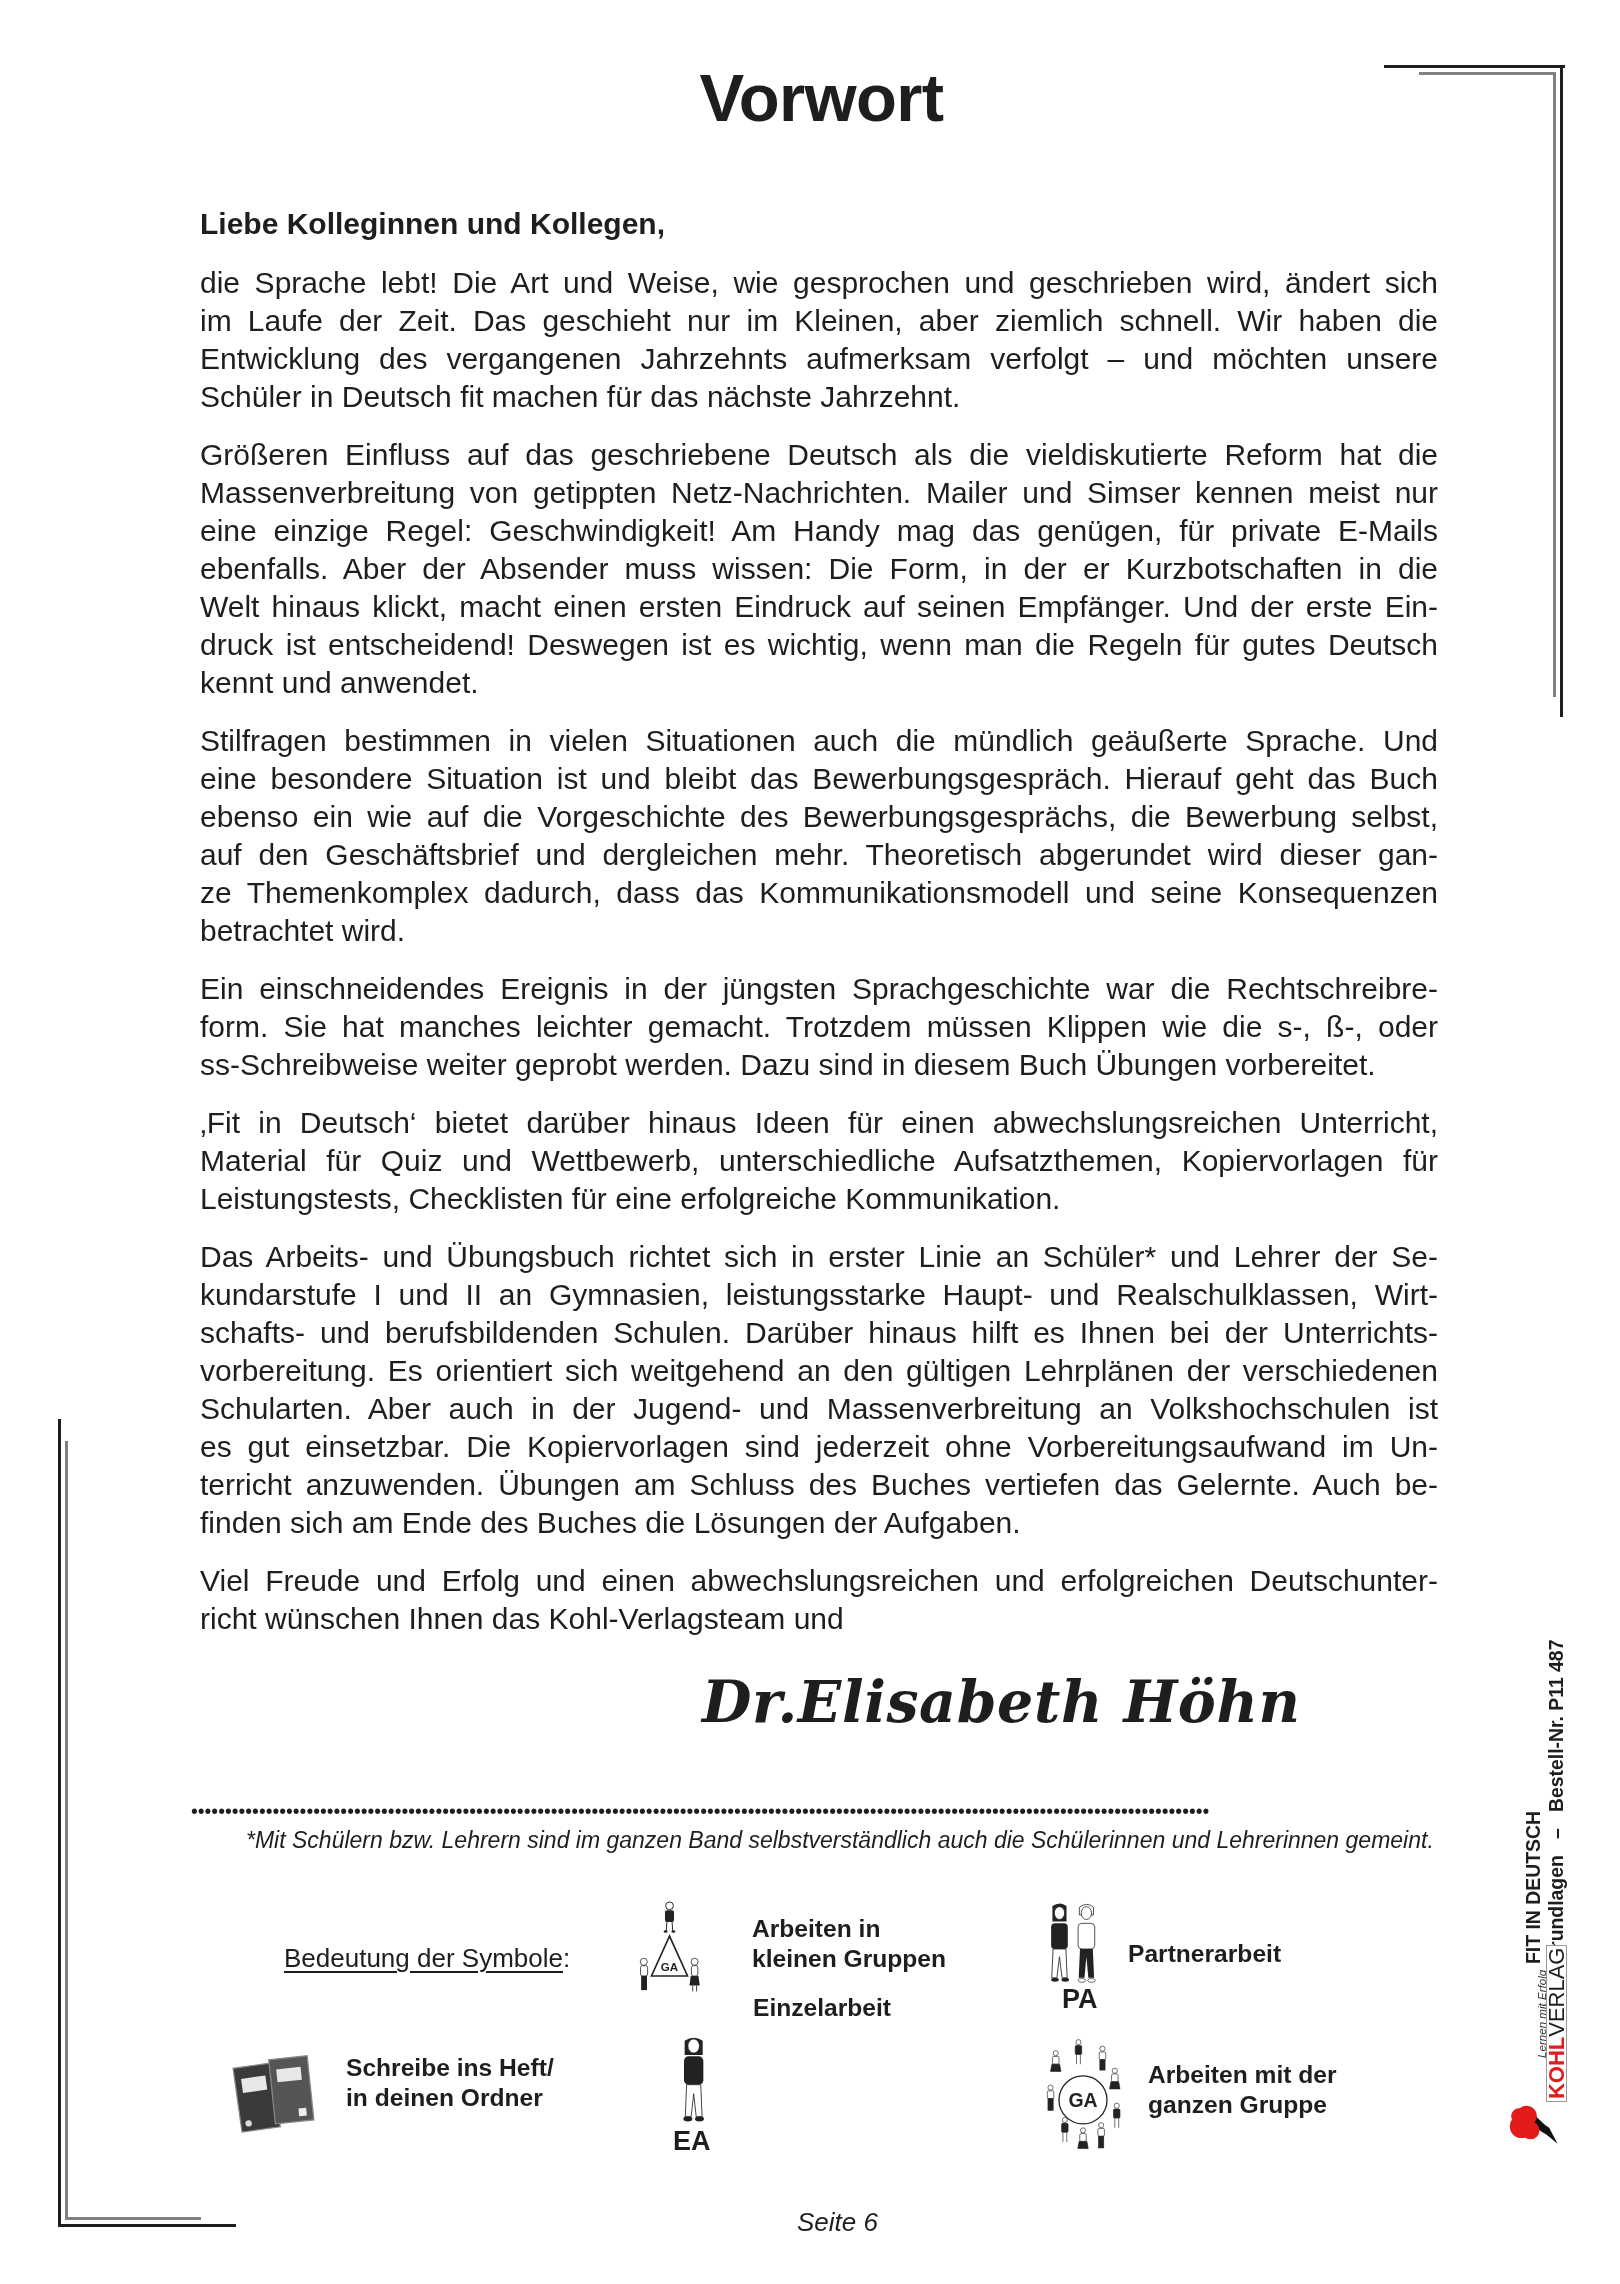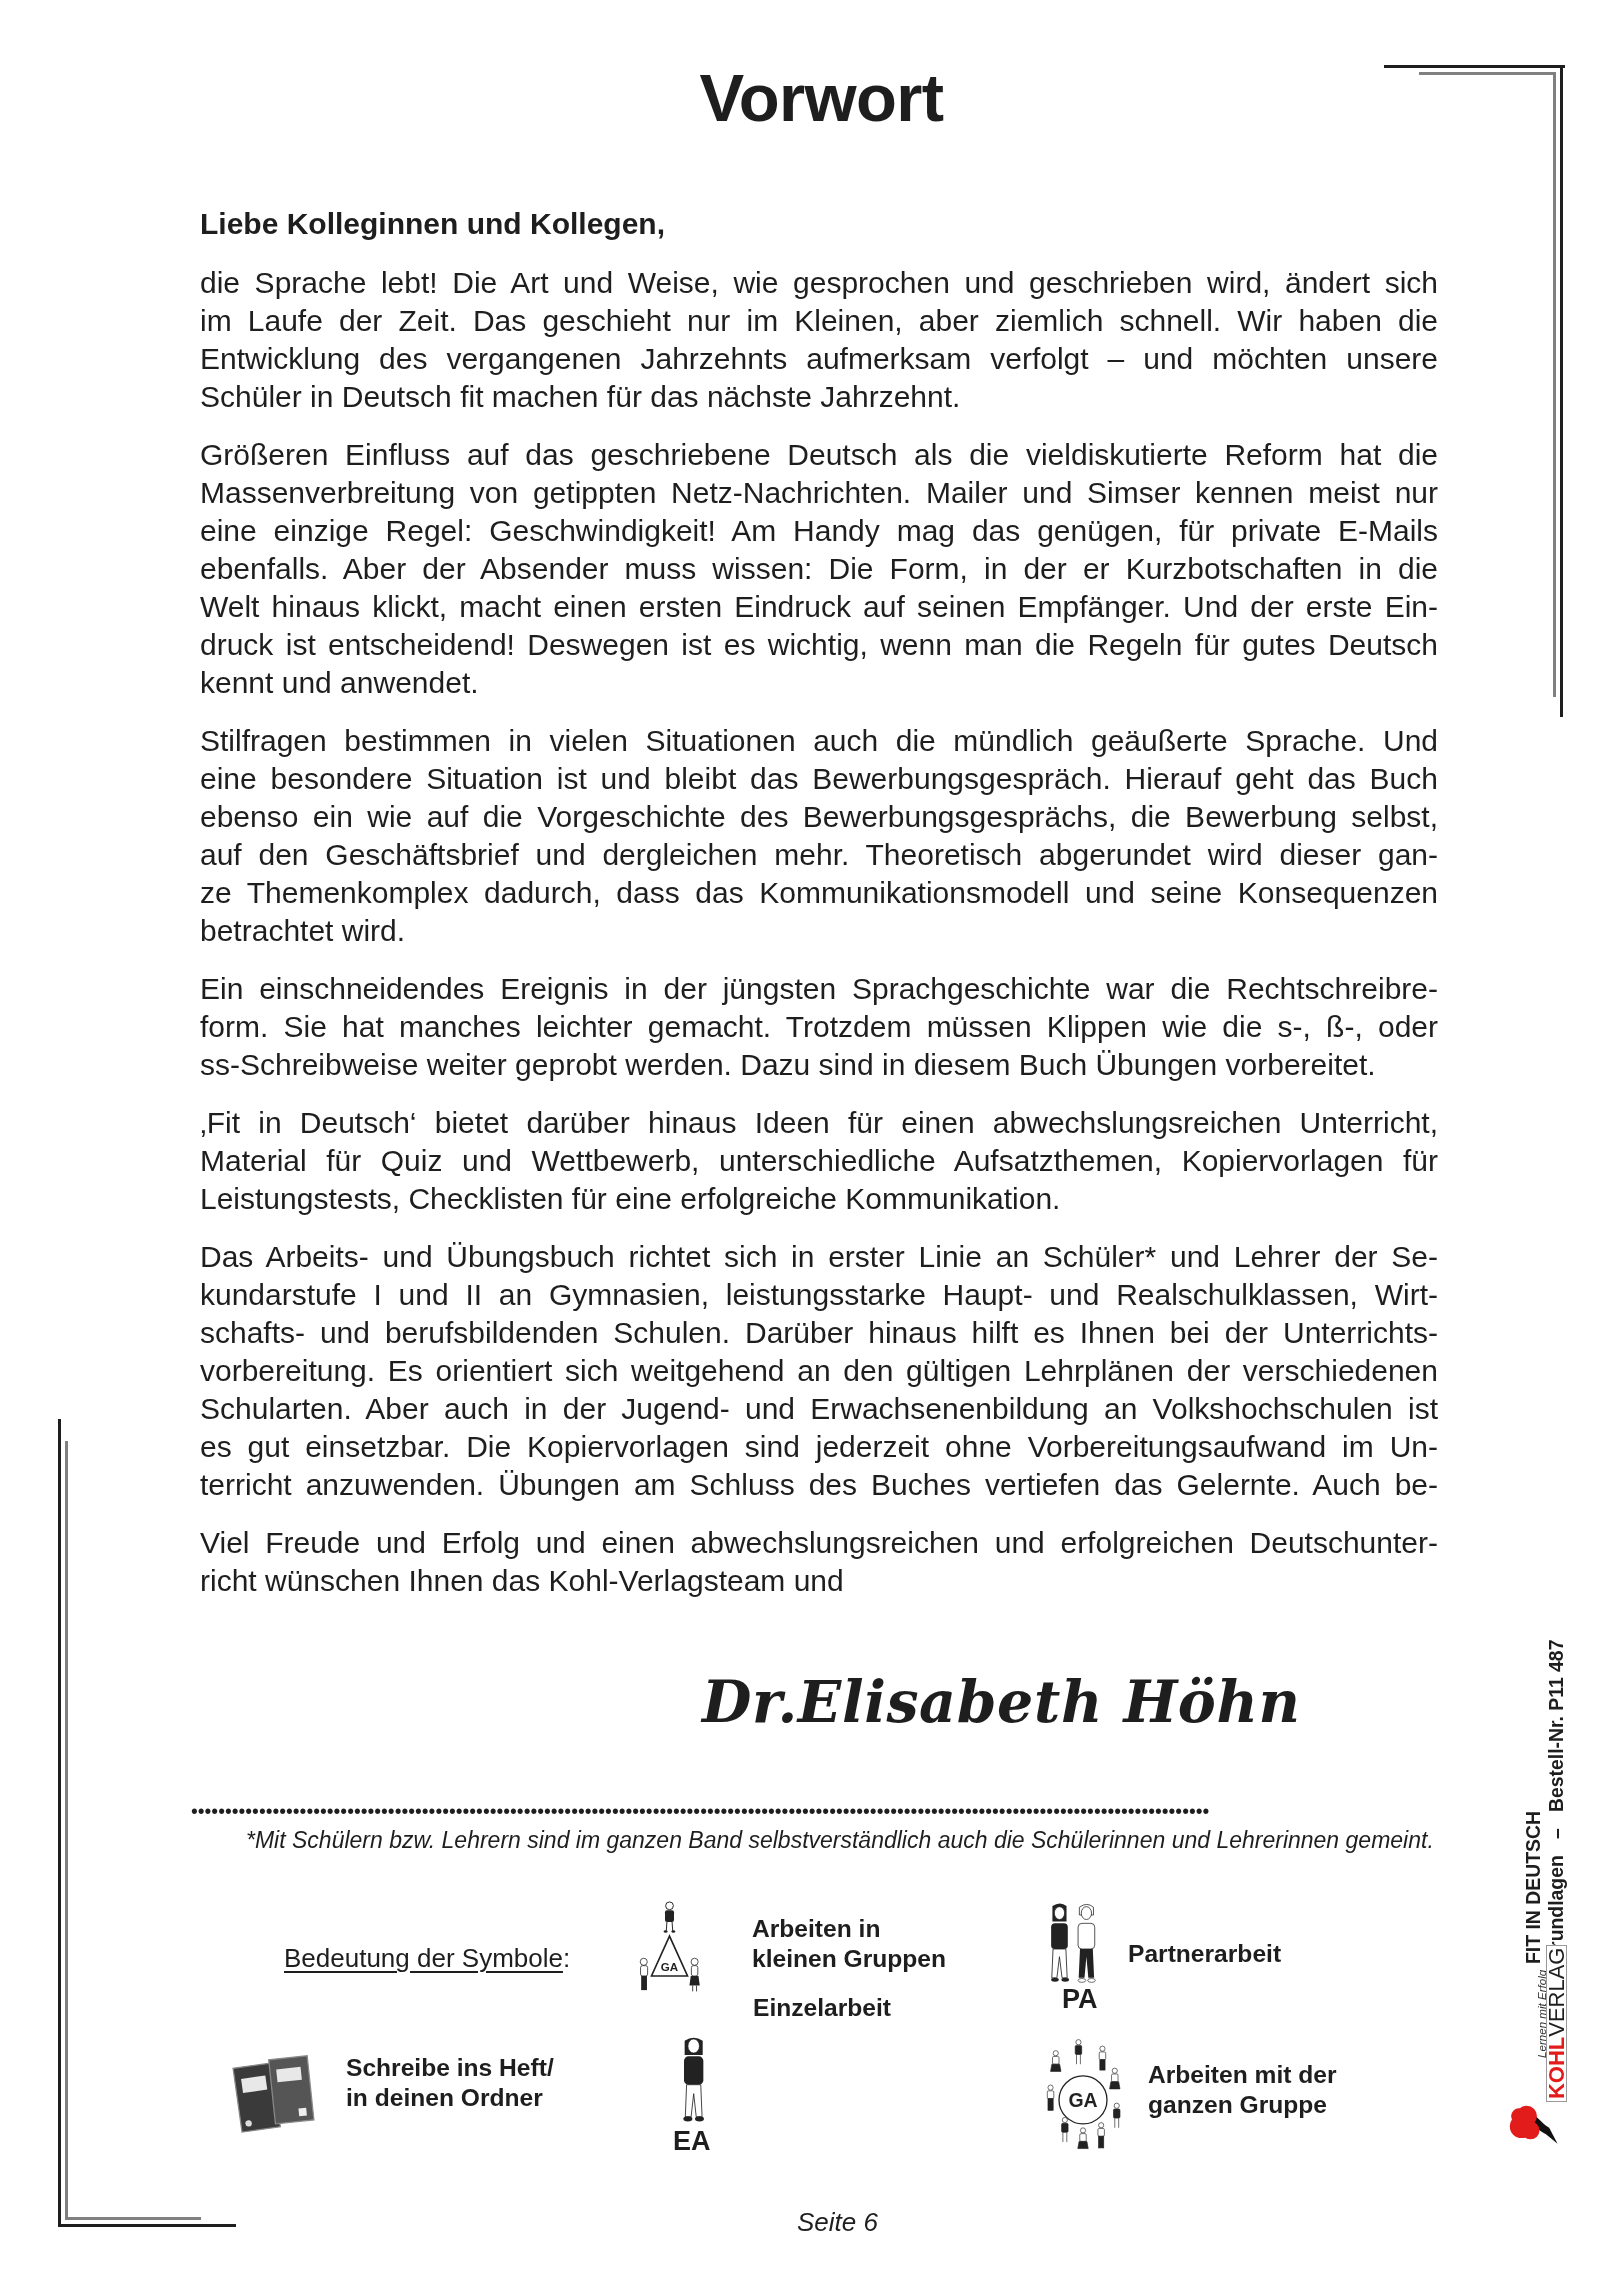--- a/index.html
+++ b/index.html
@@ -86,23 +86,24 @@
     <div class="para">
       <span class="line">‚Fit in Deutsch‘ bietet darüber hinaus Ideen für einen abwechslungsreichen Unterricht,</span>
       <span class="line">Material für Quiz und Wettbewerb, unterschiedliche Aufsatzthemen, Kopiervorlagen für</span>
       <span class="line last">Leistungstests, Checklisten für eine erfolgreiche Kommunikation.</span>
     </div>
     <div class="para">
       <span class="line">Das Arbeits- und Übungsbuch richtet sich in erster Linie an Schüler* und Lehrer der Se-</span>
       <span class="line">kundarstufe I und II an Gymnasien, leistungsstarke Haupt- und Realschulklassen, Wirt-</span>
       <span class="line">schafts- und berufsbildenden Schulen. Darüber hinaus hilft es Ihnen bei der Unterrichts-</span>
       <span class="line">vorbereitung. Es orientiert sich weitgehend an den gültigen Lehrplänen der verschiedenen</span>
-      <span class="line">Schularten. Aber auch in der Jugend- und Erwachsenenbildung an Volkshochschulen ist</span>
+      <span class="line">Schularten. Aber auch in der Jugend- und Massenverbreitung an Volkshochschulen ist</span>
       <span class="line">es gut einsetzbar. Die Kopiervorlagen sind jederzeit ohne Vorbereitungsaufwand im Un-</span>
       <span class="line">terricht anzuwenden. Übungen am Schluss des Buches vertiefen das Gelernte. Auch be-</span>
+      <span class="line last">finden sich am Ende des Buches die Lösungen der Aufgaben.</span>
     </div>
     <div class="para">
       <span class="line">Viel Freude und Erfolg und einen abwechslungsreichen und erfolgreichen Deutschunter-</span>
       <span class="line last">richt wünschen Ihnen das Kohl-Verlagsteam und</span>
     </div>
   </div>
 
 <div id="signature" class="abs">Dr.Elisabeth Höhn</div>
 
 <div id="dots" class="abs" style="letter-spacing: 0px;">••••••••••••••••••••••••••••••••••••••••••••••••••••••••••••••••••••••••••••••••••••••••••••••••••••••••••••••••••••••••••••••••••••••••••••••••••••••</div>

